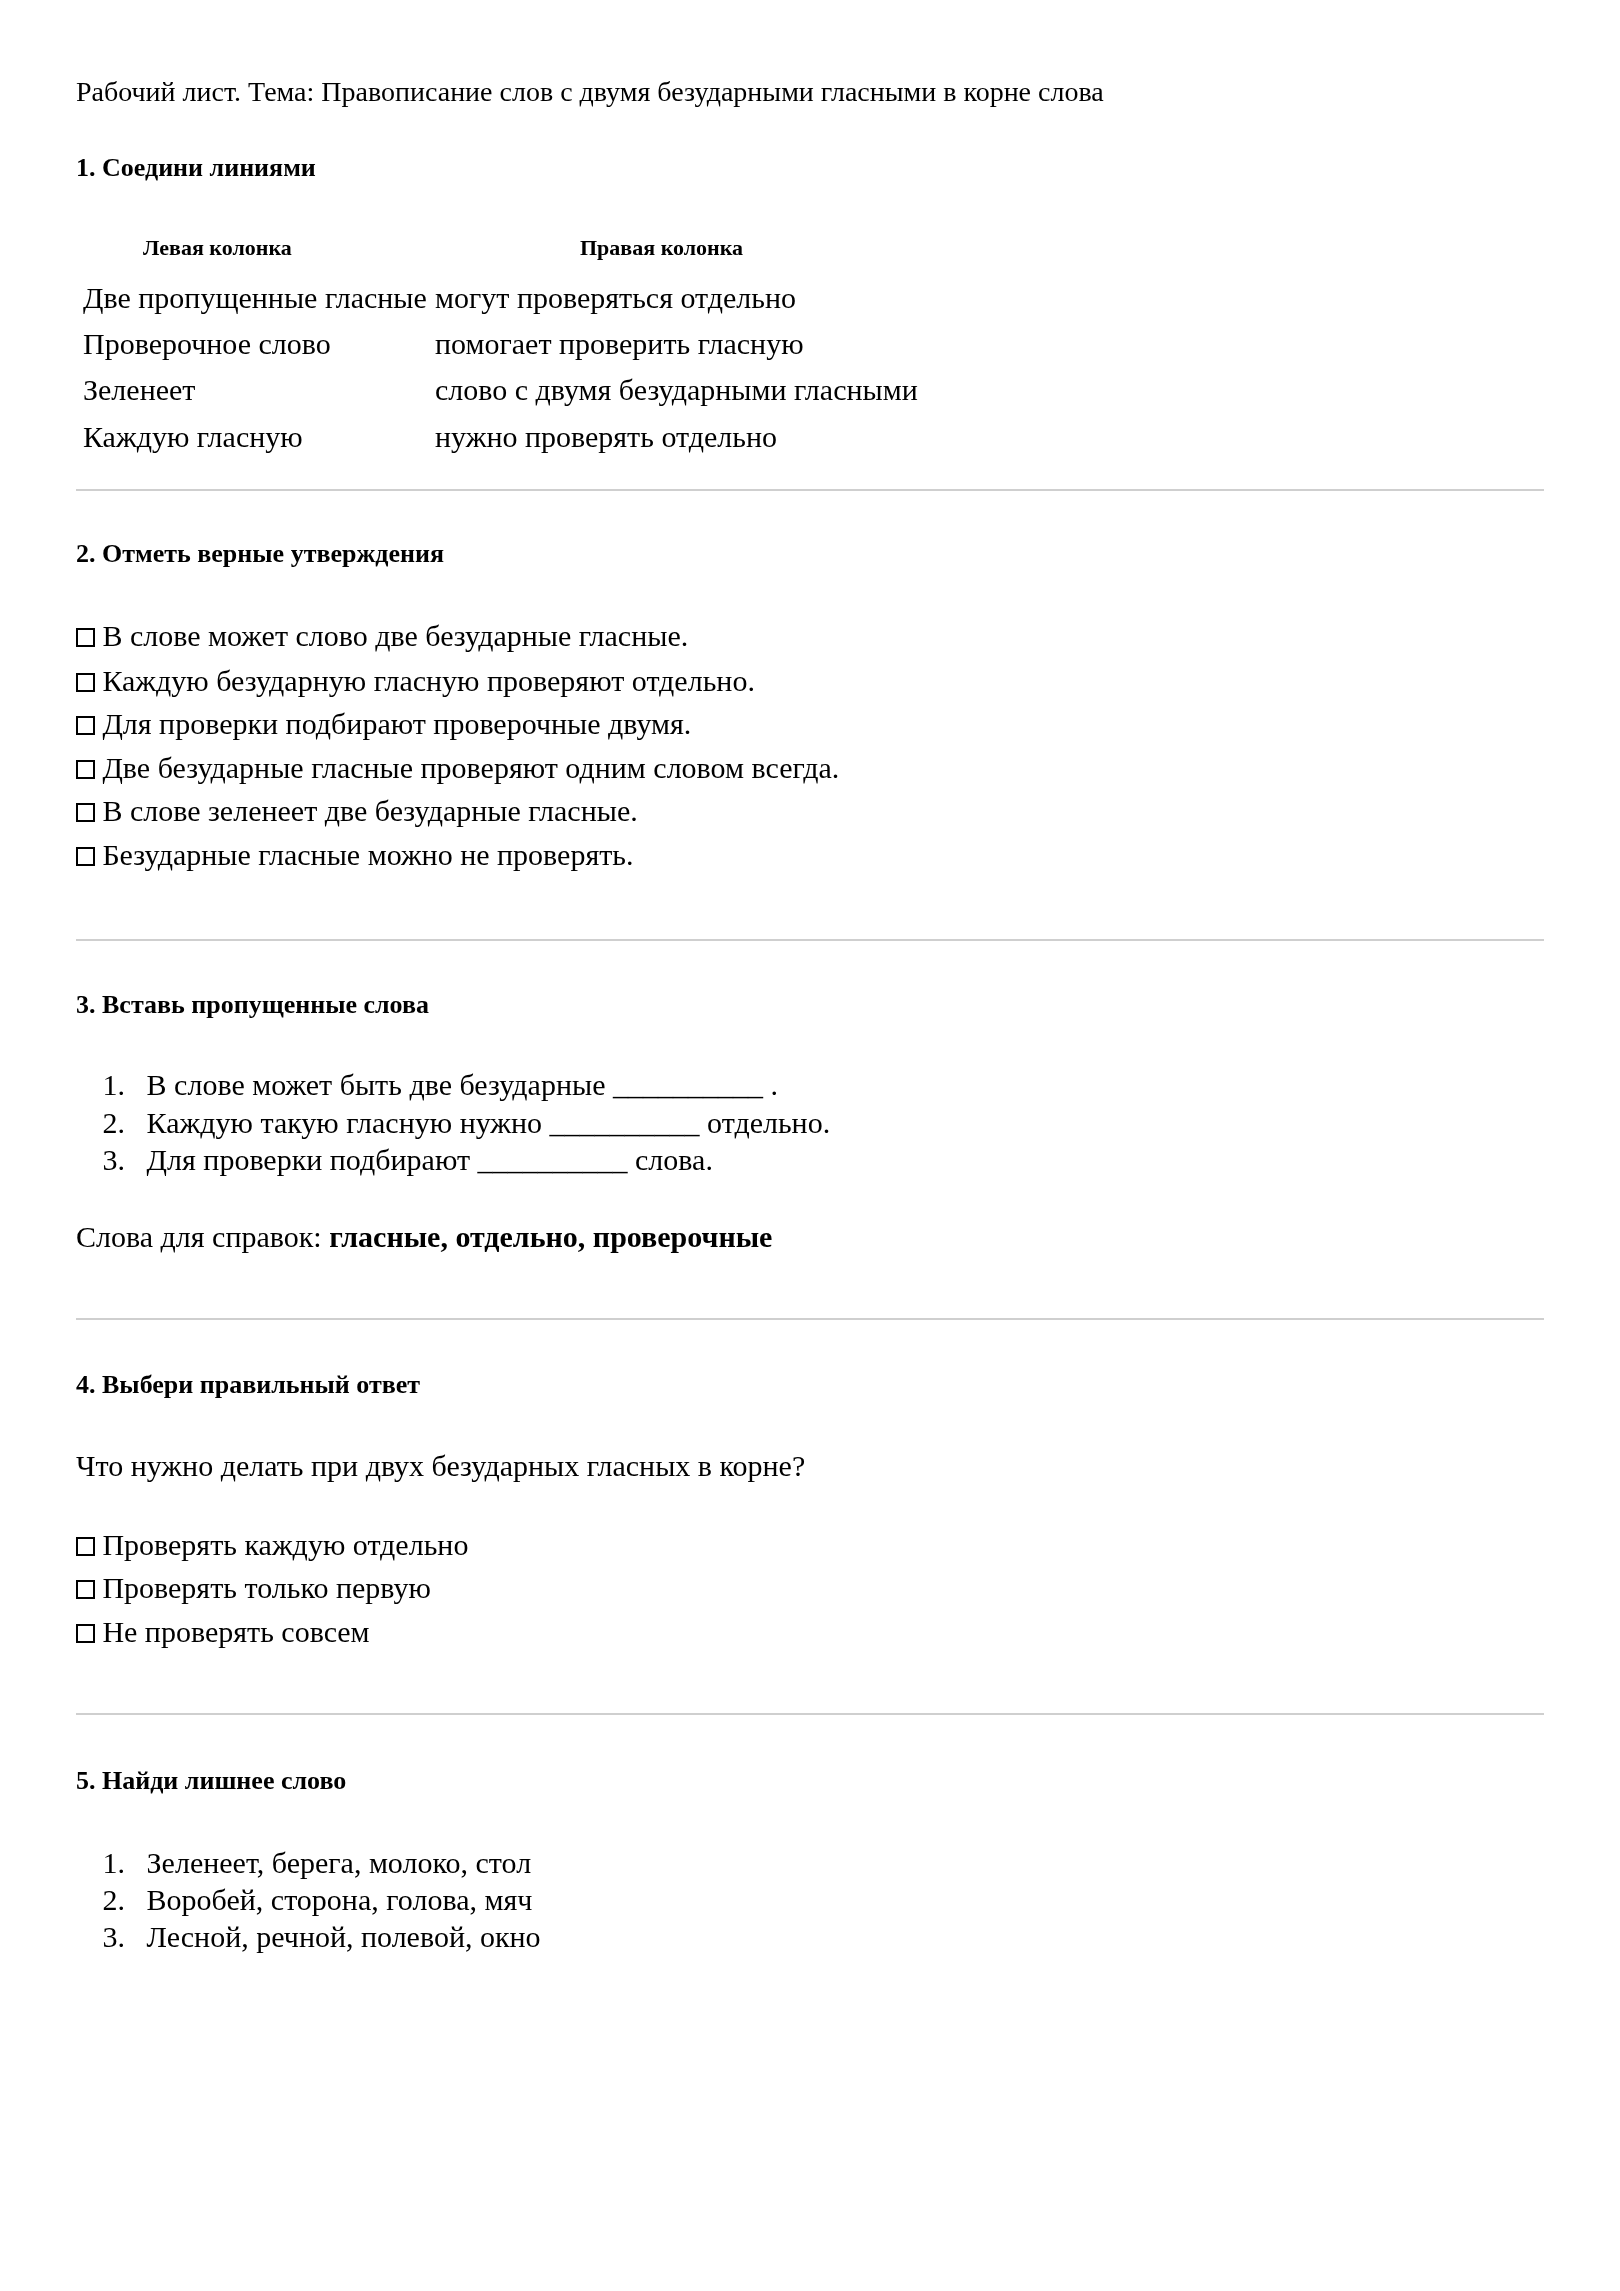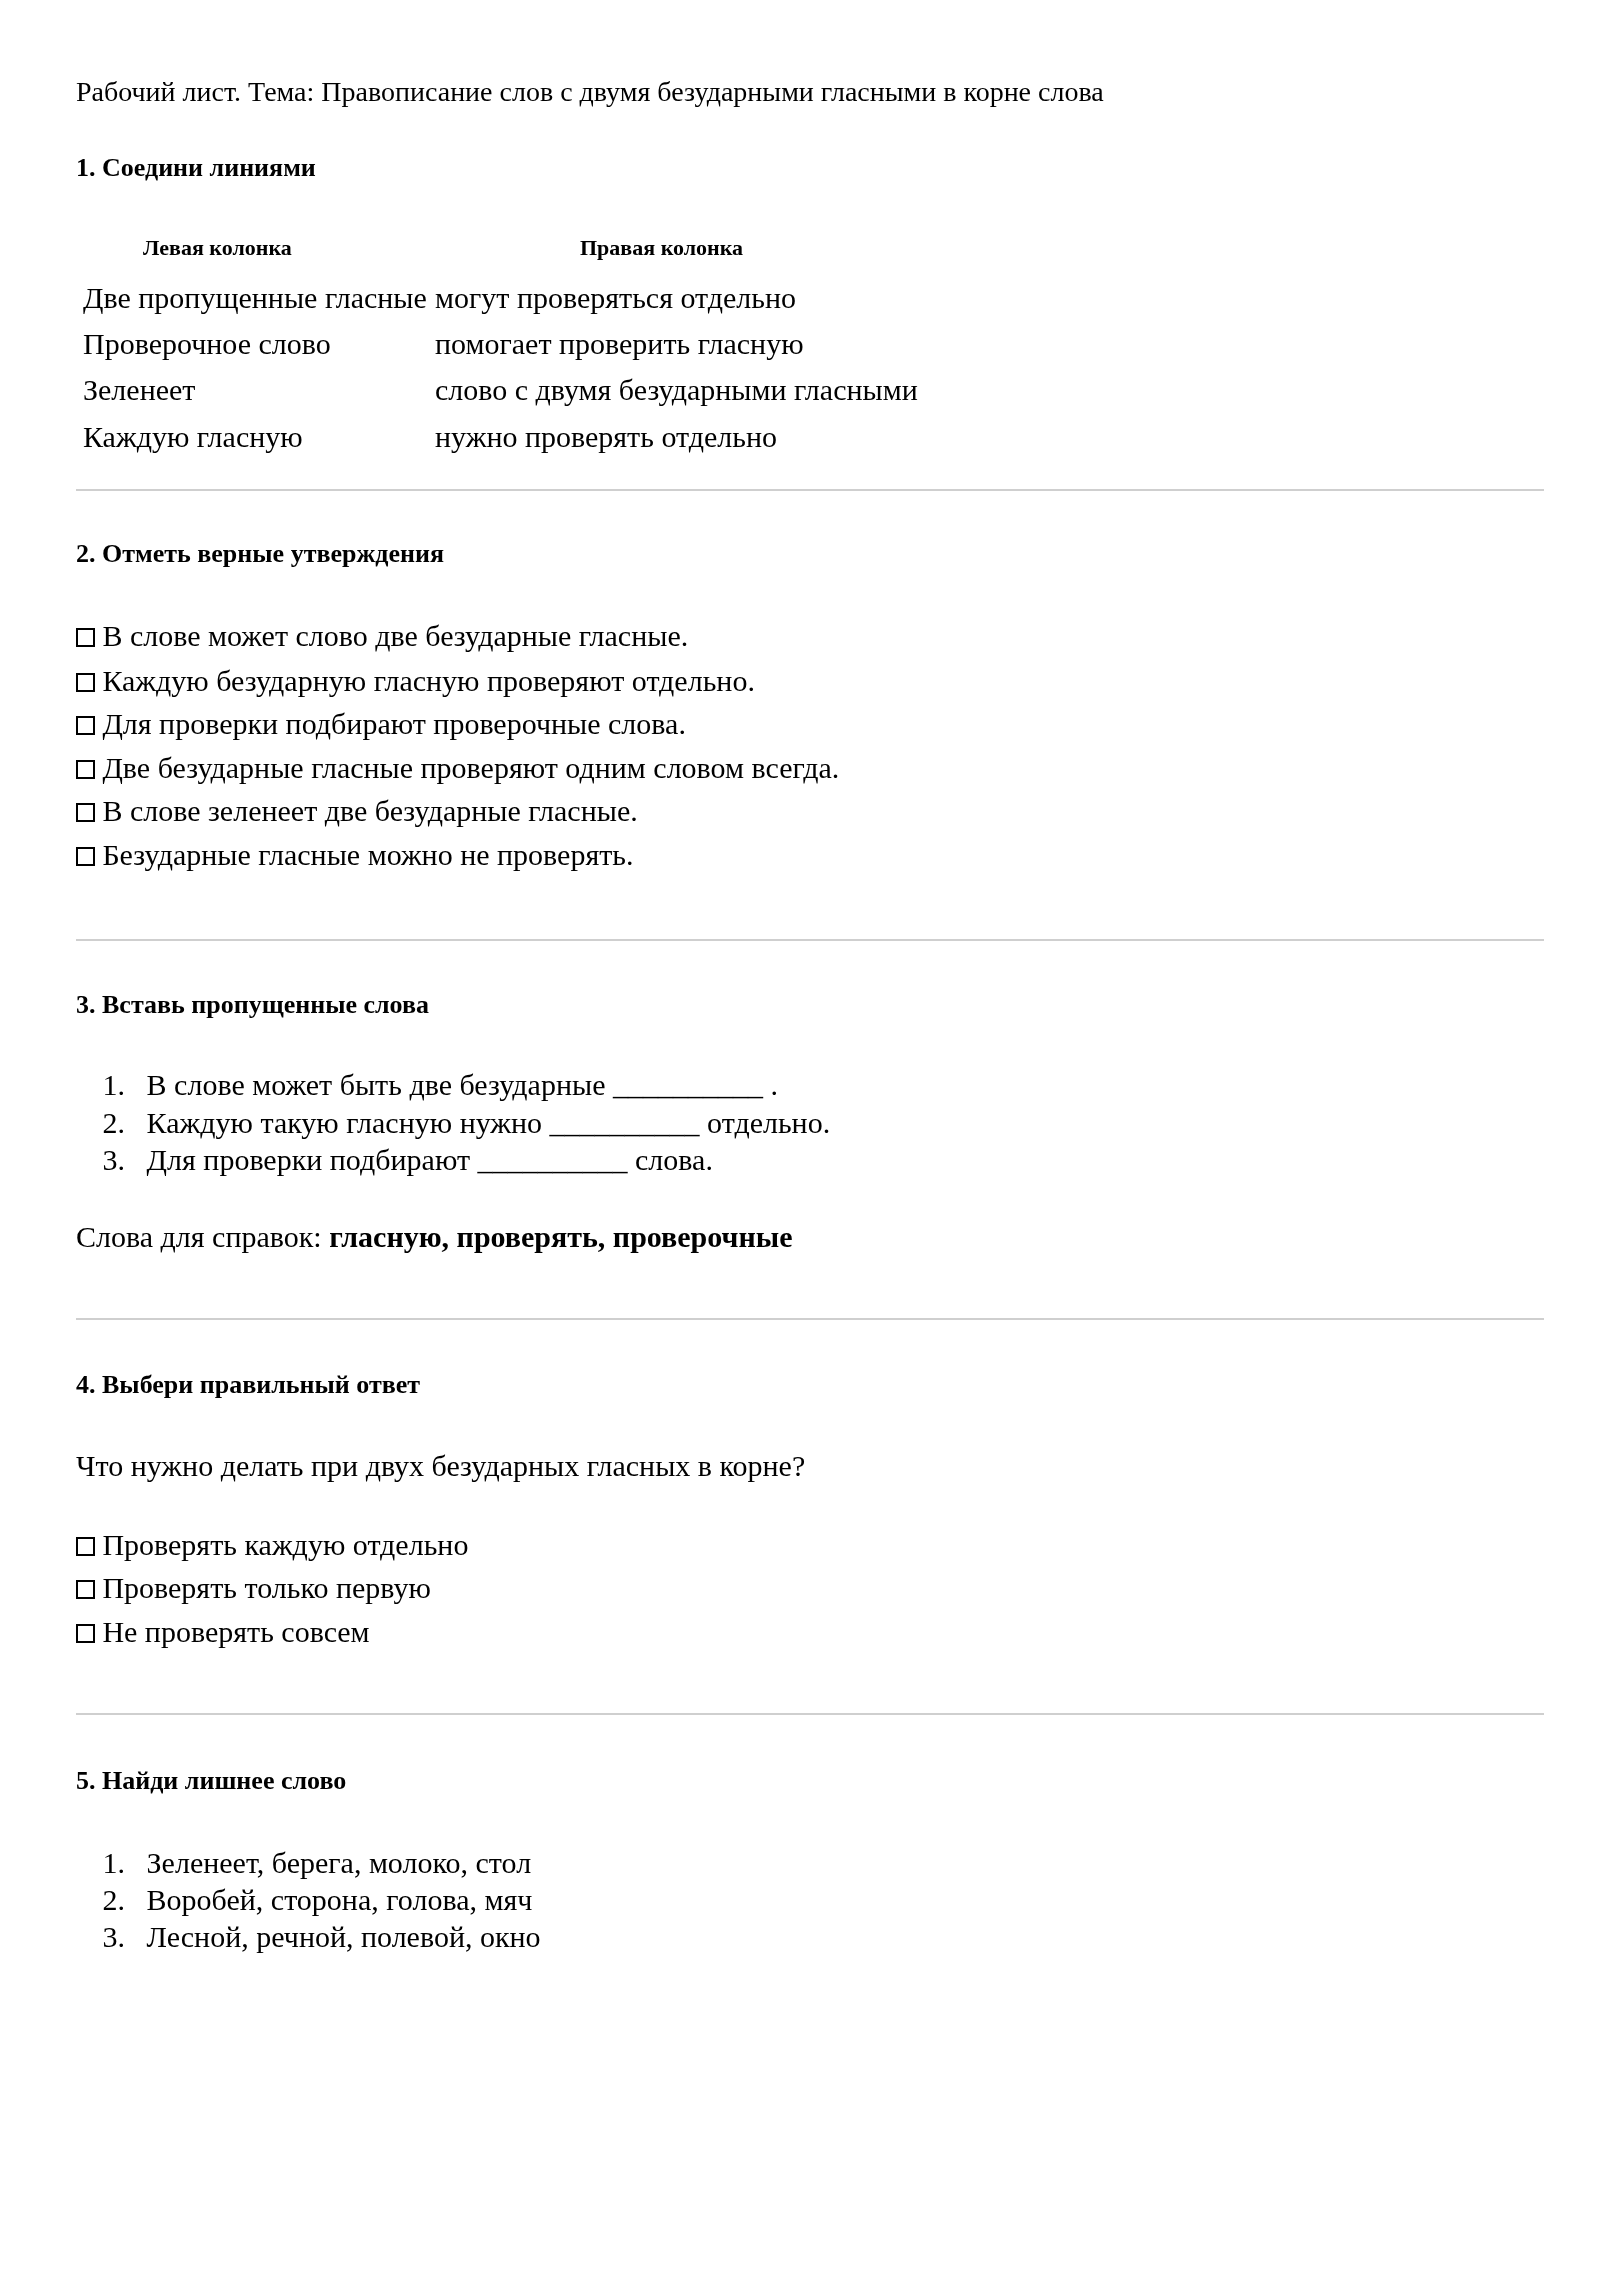--- a/index.html
+++ b/index.html
@@ -31,32 +31,32 @@
 <div class="abs t" style="left:83px; top:373px">Зеленеет</div>
 <div class="abs t" style="left:435px; top:373px">слово с двумя безударными гласными</div>
 <div class="abs t" style="left:83px; top:420px">Каждую гласную</div>
 <div class="abs t" style="left:435px; top:420px">нужно проверять отдельно</div>
 
 <div class="rule" style="top:489px"></div>
 
 <div class="abs h" style="top:539px">2. Отметь верные утверждения</div>
 <div class="abs t" style="left:76px; top:619px"><span class="cb"></span><span>В слове может слово две безударные гласные.</span></div>
 <div class="abs t" style="left:76px; top:664px"><span class="cb"></span><span>Каждую безударную гласную проверяют отдельно.</span></div>
-<div class="abs t" style="left:76px; top:707px"><span class="cb"></span><span>Для проверки подбирают проверочные слова.</span></div>
+<div class="abs t" style="left:76px; top:707px"><span class="cb"></span><span>Для проверки подбирают проверочные двумя.</span></div>
 <div class="abs t" style="left:76px; top:751px"><span class="cb"></span><span>Две безударные гласные проверяют одним словом всегда.</span></div>
 <div class="abs t" style="left:76px; top:794px"><span class="cb"></span><span>В слове зеленеет две безударные гласные.</span></div>
 <div class="abs t" style="left:76px; top:838px"><span class="cb"></span><span>Безударные гласные можно не проверять.</span></div>
 
 <div class="rule" style="top:939px"></div>
 
 <div class="abs h" style="top:990px">3. Вставь пропущенные слова</div>
 <div class="abs t" style="left:76px; top:1068px"><span class="num">1.</span><span>В слове может быть две безударные __________ .</span></div>
 <div class="abs t" style="left:76px; top:1106px"><span class="num">2.</span><span>Каждую такую гласную нужно __________ отдельно.</span></div>
 <div class="abs t" style="left:76px; top:1143px"><span class="num">3.</span><span>Для проверки подбирают __________ слова.</span></div>
-<div class="abs t" style="left:76px; top:1220px"><span>Слова для справок: </span><b>гласную, проверять, проверочные</b></div>
+<div class="abs t" style="left:76px; top:1220px"><span>Слова для справок: </span><b>гласные, отдельно, проверочные</b></div>
 
 <div class="rule" style="top:1318px"></div>
 
 <div class="abs h" style="top:1370px">4. Выбери правильный ответ</div>
 <div class="abs t" style="left:76px; top:1449px">Что нужно делать при двух безударных гласных в корне?</div>
 <div class="abs t" style="left:76px; top:1528px"><span class="cb"></span><span>Проверять каждую отдельно</span></div>
 <div class="abs t" style="left:76px; top:1571px"><span class="cb"></span><span>Проверять только первую</span></div>
 <div class="abs t" style="left:76px; top:1615px"><span class="cb"></span><span>Не проверять совсем</span></div>
 
 <div class="rule" style="top:1713px"></div>

